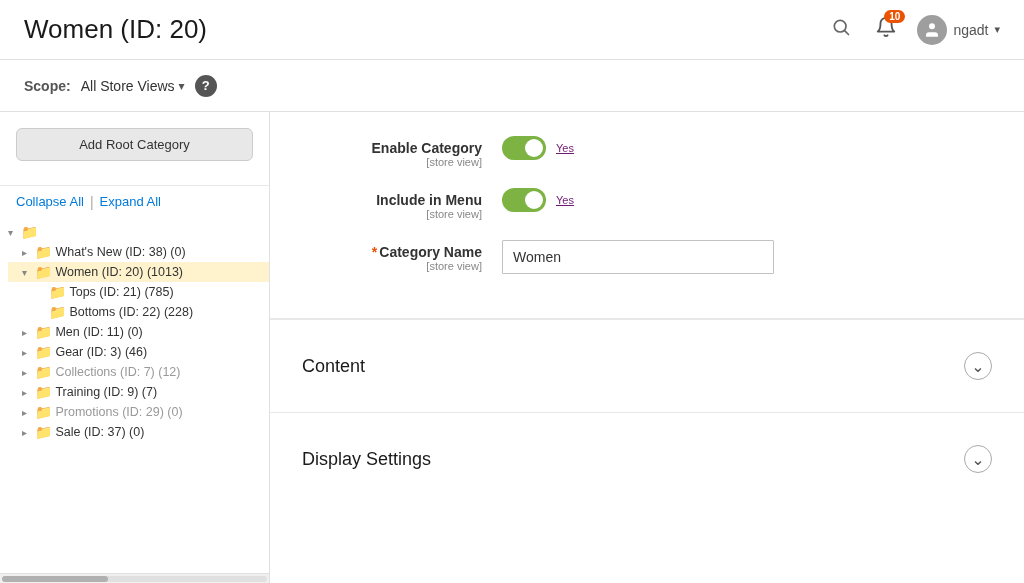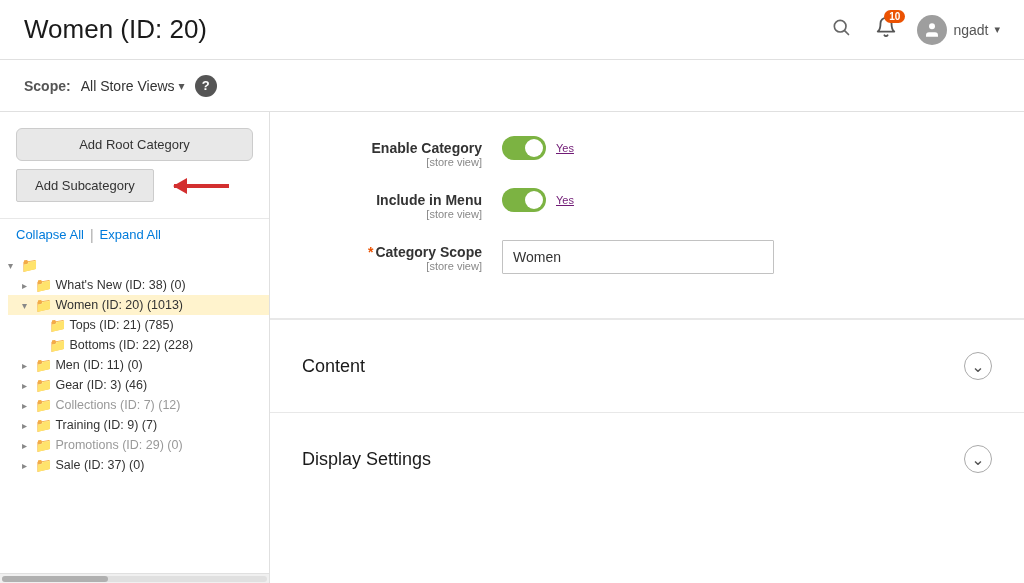--- a/index.html
+++ b/index.html
@@ -444,27 +444,20 @@
     </div>
     <div class="help-icon">?</div>
   </div>
 </div>
 
 <div class="main-content">
 
   <div class="left-panel">
     <div class="left-panel-top">
       <button class="add-root-btn">Add Root Category</button>
-      <div style="position: relative; display: inline-block;">
-        <button class="add-sub-btn">Add Subcategory</button>
-        
-        <div class="red-arrow">
-          <div class="arrow-line"></div>
-        </div>
-      </div>
     </div>
 
     <div class="collapse-expand">
       <a class="collapse-link">Collapse All</a>
       <span class="sep">|</span>
       <a class="expand-link">Expand All</a>
     </div>
 
     <div class="tree-container">
 
@@ -558,21 +551,21 @@
           <div class="toggle-switch">
             <div class="toggle-knob"></div>
           </div>
           <span class="toggle-value">Yes</span>
         </div>
       </div>
 
       <div class="form-row">
         <div class="form-label-col">
           <span class="form-label">
-            <span class="required-star">*</span><span>Category Scope</span>
+            <span class="required-star">*</span><span>Category Name</span>
           </span>
           <span class="form-sublabel">[store view]</span>
         </div>
         <div class="form-control-col">
           <input class="text-input" type="text" value="Women" style="">
         </div>
       </div>
     </div>
 
     <div class="collapsible-section">

